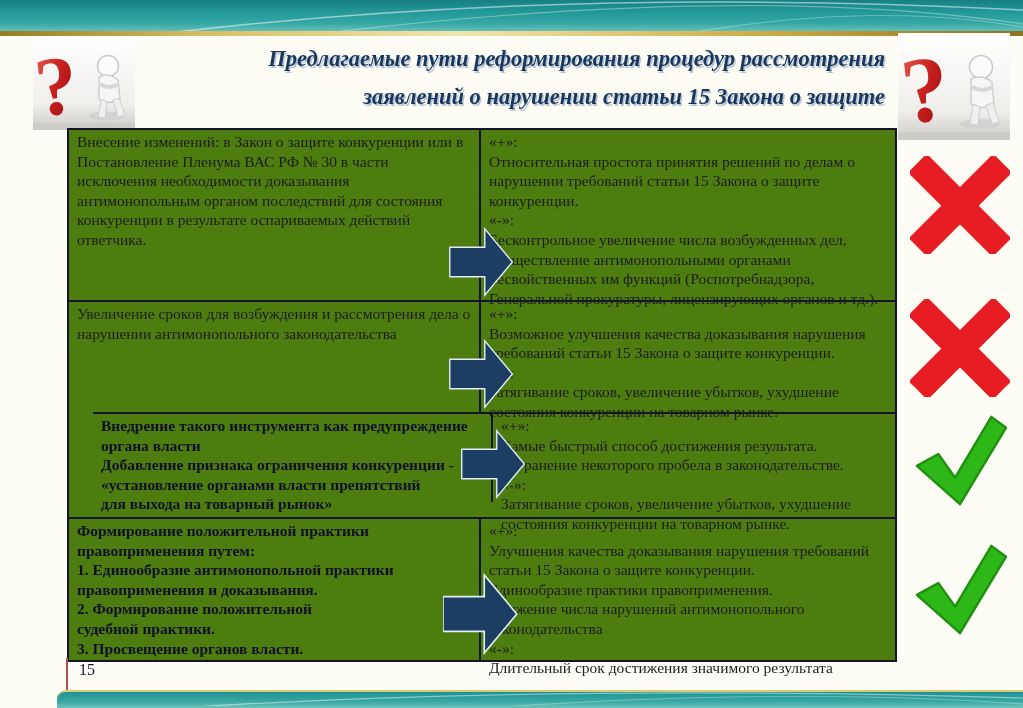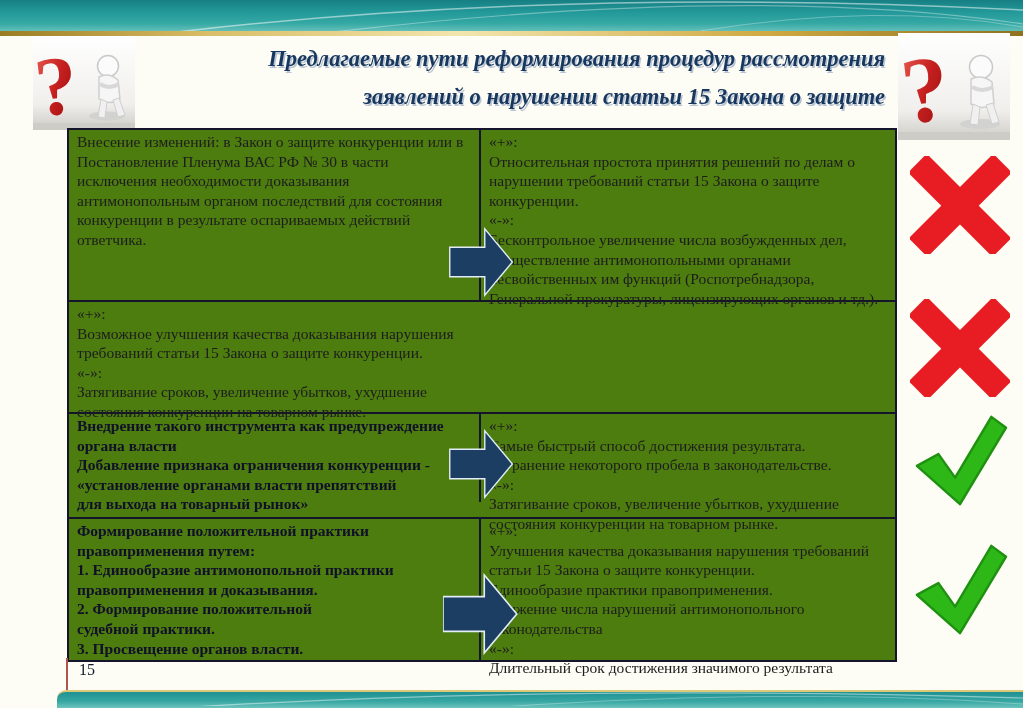--- a/index.html
+++ b/index.html
@@ -32,21 +32,21 @@
   .qfig.left{top:36px; left:33px;}
   .qfig.right{top:33px; left:898px;}
   
   .ptable{
     position:absolute; top:128px; left:67px; width:830px;
     border:2px solid #14142c; box-sizing:border-box;
     background:#4d7c0f;
   }
   .trow{display:flex; box-sizing:border-box;}
   .trow + .trow{border-top:2px solid #14142c;}
-  .h0{height:170px;} .h1{height:112px;} .h2{height:90px;} .h3{height:143px;margin-top:15px;}
+  .h0{height:170px;} .h1{height:112px;} .h2{height:90px;margin-left:24px;} .h3{height:143px;margin-top:15px;}
   .cell{box-sizing:border-box; position:relative; overflow:visible;
     font-size:15.5px; line-height:19.6px; color:#1d1d1d; padding:2px 8px;}
   .cell-left{width:412px; border-right:2px solid #14142c;}
   .cell-right{width:414px;}
   .cell-text{white-space:pre-line;}
   .bold-cell .cell-text{font-weight:bold; color:#101028;}
   
   .arrow{position:absolute; right:-36px; bottom:3px; z-index:5;}
   .arrow-big{right:-40px; bottom:4px;}
   
@@ -139,20 +139,26 @@
       </div>
       <div class="cell cell-right">
         <div class="cell-text">«+»:
 Относительная простота принятия решений по делам о нарушении требований статьи 15 Закона о защите конкуренции.
 «-»:
 Бесконтрольное увеличение числа возбужденных дел, осуществление антимонопольными органами несвойственных им функций (Роспотребнадзора, Генеральной прокуратуры, лицензирующих органов и тд.).</div>
       </div>
     </div>
 
     <div class="trow h1">
+      <div class="cell cell-left">
+        <div class="cell-text">Увеличение сроков для возбуждения и рассмотрения дела о нарушении антимонопольного законодательства</div>
+        <svg class="arrow" width="66" height="70" viewBox="0 0 70 76">
+          <polygon points="0,22 38,22 38,2 68,38 38,74 38,54 0,54" fill="#1c3e63" stroke="#e3edf8" stroke-width="1.5"></polygon>
+        </svg>
+      </div>
       <div class="cell cell-right">
         <div class="cell-text">«+»:
 Возможное улучшения качества доказывания нарушения требований статьи 15 Закона о защите конкуренции.
 «-»:
 Затягивание сроков, увеличение убытков, ухудшение состояния конкуренции на товарном рынке.</div>
       </div>
     </div>
 
     <div class="trow h2">
       <div class="cell cell-left bold-cell">

